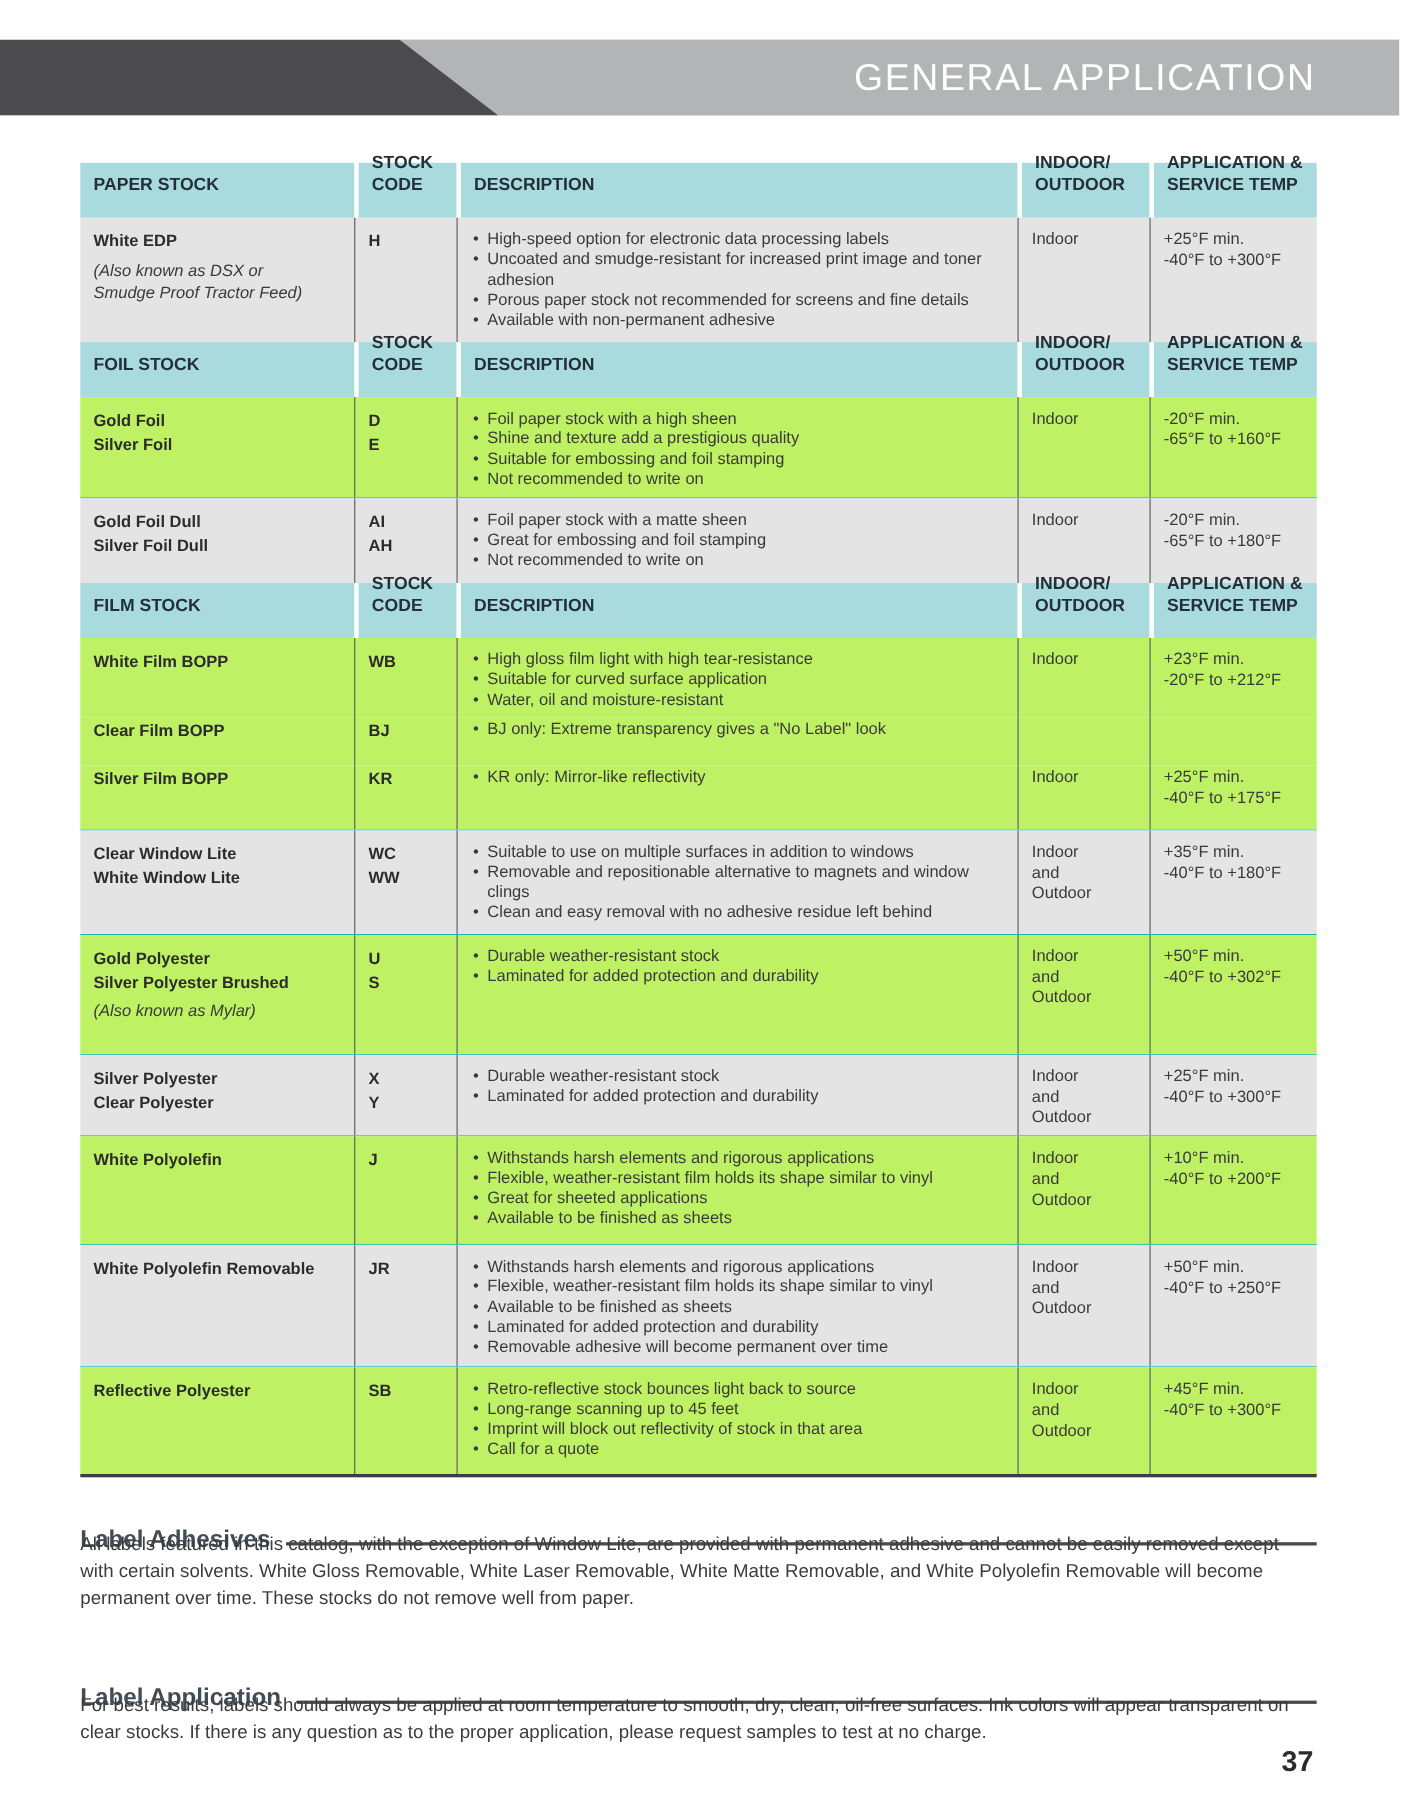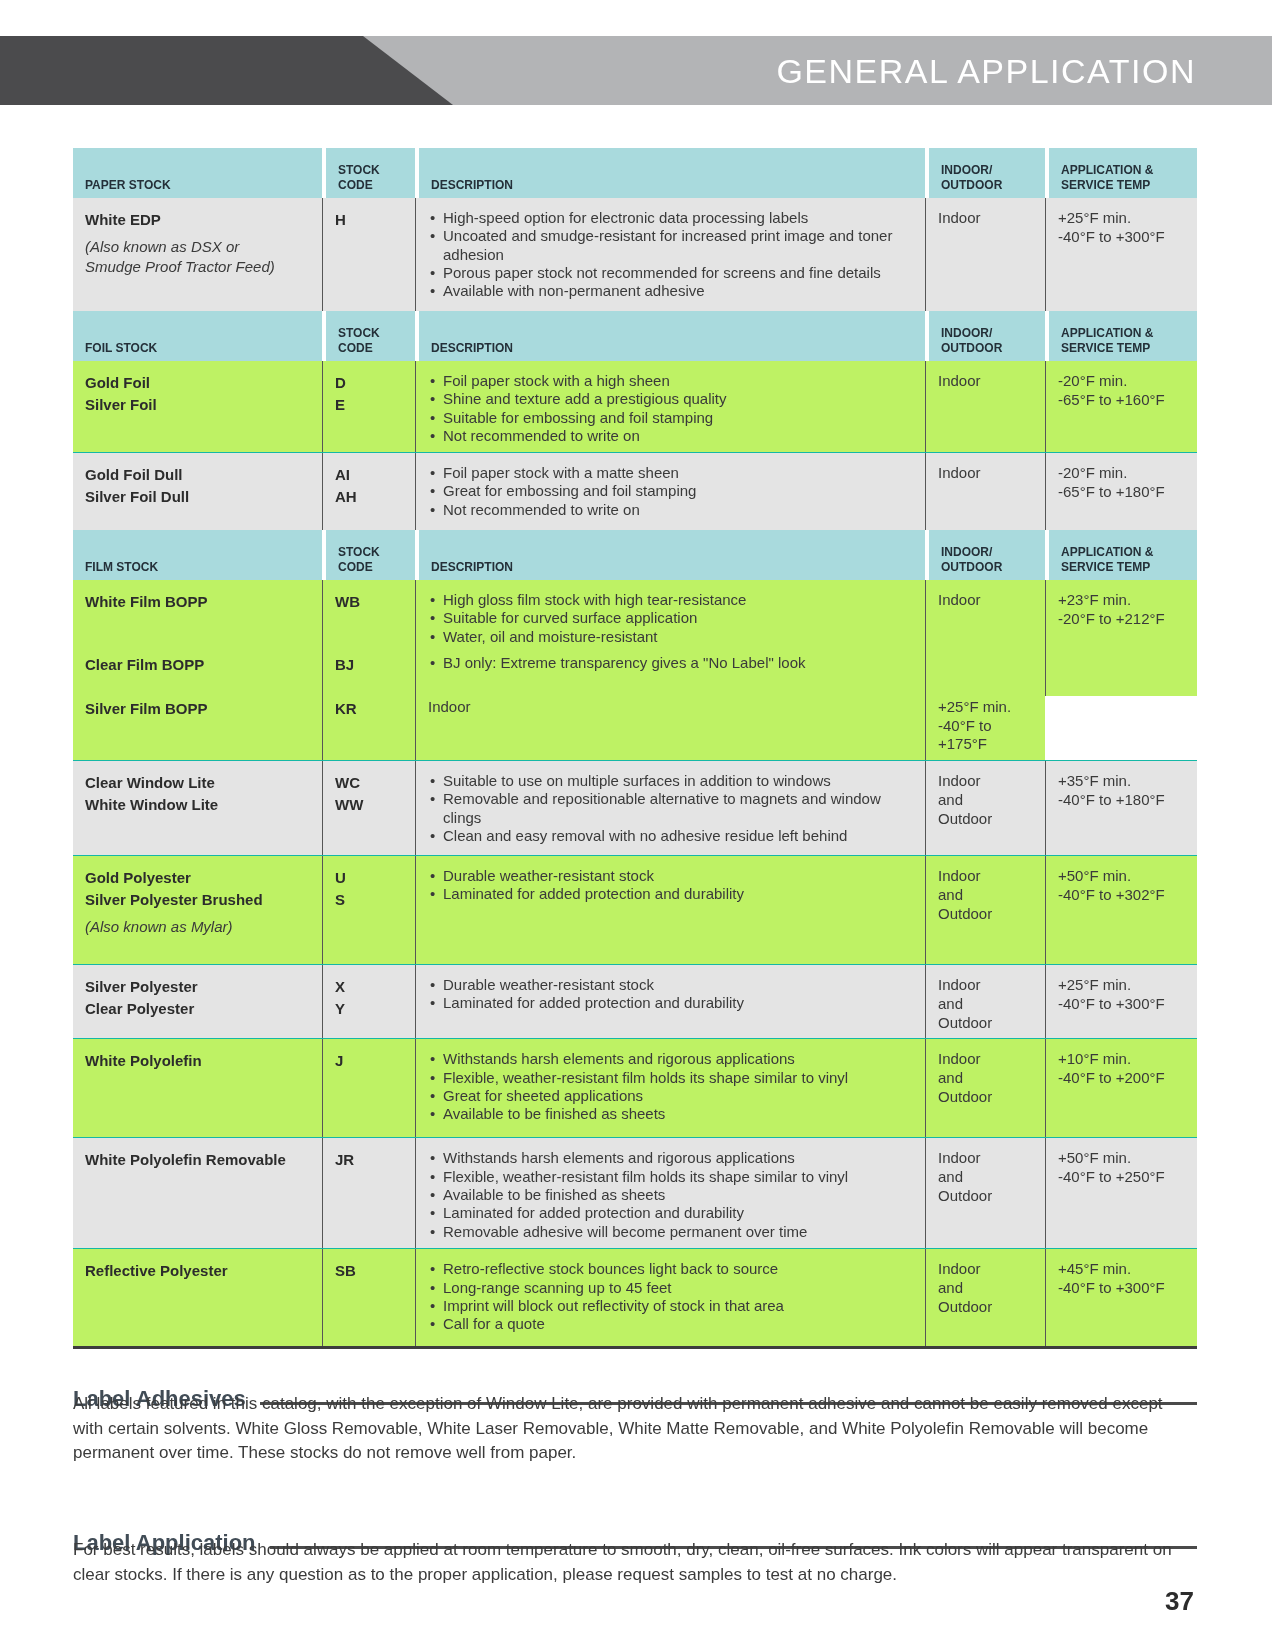--- a/index.html
+++ b/index.html
@@ -12,22 +12,22 @@
   .banner{position:absolute;top:36px;left:0;width:1272px;height:69px;background:var(--banner-gray,#b3b4b6);}
   .banner-dark{position:absolute;top:0;left:0;width:455px;height:100%;
     background:var(--banner-dark,#4b4b4d);
     clip-path:polygon(0 0,363px 0,453px 100%,0 100%);}
   .banner-title{position:absolute;right:76px;top:50%;transform:translateY(-50%);
     color:#ffffff;font-size:34px;font-weight:400;letter-spacing:1.5px;white-space:nowrap;}
   
   .table-wrap{position:absolute;left:73px;top:148px;width:1124px;border-bottom:3px solid #3d3d3d;}
   .sec-header,.tgroup{display:grid;grid-template-columns:249px 93px 510px 120px 152px;}
   .sec-header .hc{
-    background:var(--teal,#a9dadd);color:#243039;font-weight:bold;font-size:12px;line-height:1.25;
-    height:50px;box-sizing:border-box;padding:6px 8px 5px 12px;
+    background:var(--teal,#a9dadd);color:#243039;font-weight:bold;font-size:16px;line-height:1.25;
+    height:50px;box-sizing:border-box;padding:6px 8px 19px 12px;
     display:flex;align-items:flex-end;white-space:pre-line;}
   .sec-header .hc + .hc{border-left:4px solid #ffffff;}
   .tgroup + .tgroup{border-top:1px solid #14b8a6;}
   .bg-gray .cell{background:var(--row-gray,#e4e4e4);}
   .bg-white .cell{background:#bef264;}
   .cell{box-sizing:border-box;padding:11px 10px 6px 12px;font-size:15px;color:#3a3a3a;}
   .cell.c2,.cell.c3,.cell.c4,.cell.c5{border-left:1px solid #565656;}
   .cell.c3{padding-left:14px;padding-right:12px;}
   .cell.cont{padding-top:2px;}
   .name{font-weight:bold;color:#2c2c2c;white-space:pre-line;line-height:1.45;}
@@ -143,21 +143,21 @@
       <div class="hc">APPLICATION &amp;
 SERVICE TEMP</div>
     </div>
     <div class="tgroup bg-white">
       <div class="cell c1" style="min-height: 66px;">
         <div class="name">White Film BOPP</div>
       </div>
       <div class="cell c2 codes">WB</div>
       <div class="cell c3">
         <ul class="bullets">
-          <li>High gloss film stock with high tear-resistance</li>
+          <li>High gloss film light with high tear-resistance</li>
           <li>Suitable for curved surface application</li>
           <li>Water, oil and moisture-resistant</li>
         </ul>
       </div>
       <div class="cell c4 io">Indoor</div>
       <div class="cell c5 temp">+23°F min.
 -20°F to +212°F</div>
       <div class="cell c1 cont" style="min-height: 44px;">
         <div class="name">Clear Film BOPP</div>
       </div>
@@ -166,20 +166,25 @@
         <ul class="bullets">
           <li>BJ only: Extreme transparency gives a "No Label" look</li>
         </ul>
       </div>
       <div class="cell c4 io cont"></div>
       <div class="cell c5 temp cont"></div>
       <div class="cell c1 cont" style="min-height: 58px;">
         <div class="name">Silver Film BOPP</div>
       </div>
       <div class="cell c2 codes cont">KR</div>
+      <div class="cell c3 cont">
+        <ul class="bullets">
+          <li>KR only: Mirror-like reflectivity</li>
+        </ul>
+      </div>
       <div class="cell c4 io cont">Indoor</div>
       <div class="cell c5 temp cont">+25°F min.
 -40°F to +175°F</div>
     </div>
     <div class="tgroup bg-gray">
       <div class="cell c1" style="min-height: 94px;">
         <div class="name">Clear Window Lite
 White Window Lite</div>
       </div>
       <div class="cell c2 codes">WC

